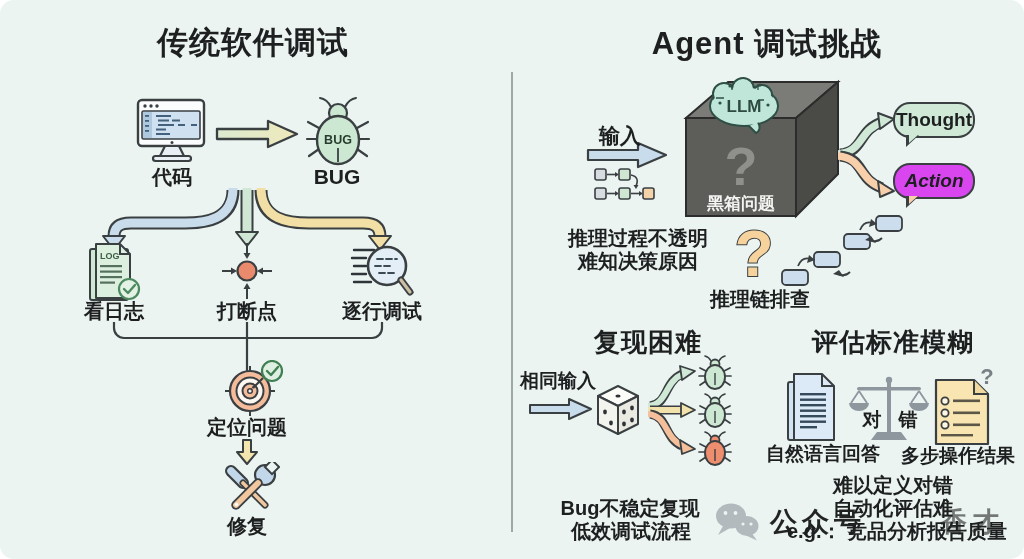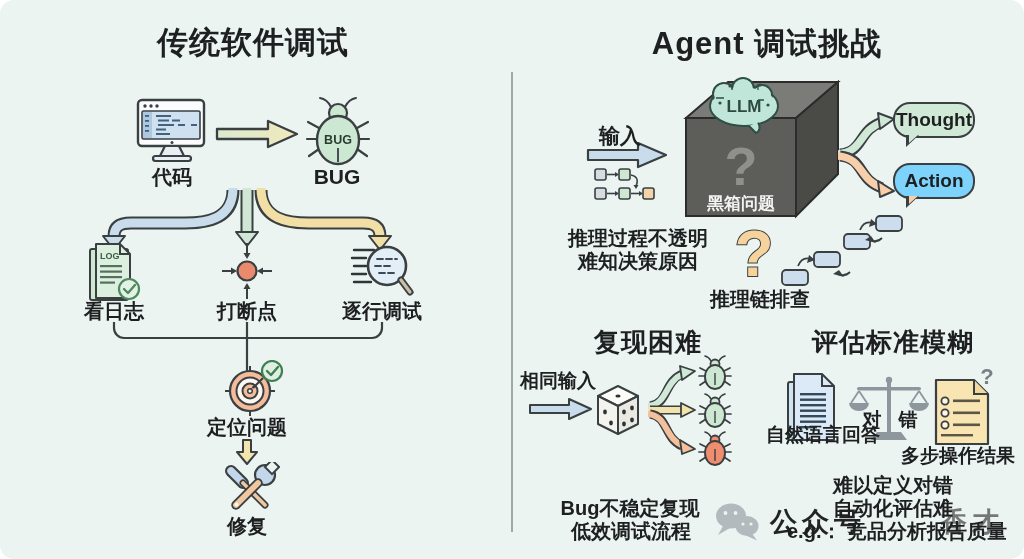--- a/index.html
+++ b/index.html
@@ -14,21 +14,21 @@
   .t19{font-size:19px;}
   .t21{font-size:21px;}
   .bubble{position:absolute;border:2.2px solid #3a3f42;border-radius:17px;
           font-weight:700;font-size:19px;text-align:center;line-height:32px;
           width:78px;height:32px;z-index:2;}
   .bubble::before{content:"";position:absolute;left:11px;bottom:-11px;width:0;height:0;
           border-top:12px solid #3a3f42;border-right:13px solid transparent;}
   .bubble::after{content:"";position:absolute;left:13.5px;bottom:-7px;width:0;height:0;
           border-top:8px solid transparent;border-right:9px solid transparent;}
   .bub-green{background:#cfe9d6;} .bub-green::after{border-top-color:#cfe9d6;}
-  .bub-orange{background:#7dd3fc;} .bub-orange::after{border-top-color:#f7cfab;}
+  .bub-orange{background:#d946ef;font-style:italic;} .bub-orange::after{border-top-color:#f7cfab;}
   .wm{position:absolute;z-index:1;display:flex;align-items:center;gap:10px;
       color:#000000;font-weight:700;font-size:27px;letter-spacing:5px;opacity:.85;}
   svg{display:block;}
 </style>
 </head>
 <body>
 
 <div id="canvas">
 
   <div class="abs" style="left:511px;top:72px;width:2px;height:460px;background:#9fa8a8;"></div>
@@ -332,21 +332,21 @@
     <path d="M4,18 h38 l14,14 v50 h-52 z" fill="#f8e5b2" stroke="#3a3f42" stroke-width="2.2" stroke-linejoin="round"></path>
     <path d="M42,18 v14 h14" fill="#f0d99e" stroke="#3a3f42" stroke-width="2"></path>
     <circle cx="13" cy="39" r="3.6" fill="#fdf6e3" stroke="#3a3f42" stroke-width="1.8"></circle>
     <circle cx="13" cy="51" r="3.6" fill="#fdf6e3" stroke="#3a3f42" stroke-width="1.8"></circle>
     <circle cx="13" cy="63" r="3.6" fill="#fdf6e3" stroke="#3a3f42" stroke-width="1.8"></circle>
     <rect x="21" y="37.5" width="27" height="2.6" fill="#5c5648"></rect>
     <rect x="21" y="49.5" width="27" height="2.6" fill="#5c5648"></rect>
     <rect x="21" y="61.5" width="27" height="2.6" fill="#5c5648"></rect>
     <rect x="9" y="72" width="32" height="2.4" fill="#5c5648"></rect>
   </svg>
-  <div class="lbl t19" style="left:823px;top:424px;text-align:center;">自然语言回答</div>
+  <div class="lbl t19" style="left:823px;top:443px;text-align:center;">自然语言回答</div>
   <div class="lbl t19" style="left:958px;top:447px;font-family:Liberation Mono, monospace;">多步操作结果</div>
   <div class="lbl t20" style="left:893px;top:474px;">难以定义对错</div>
   <div class="lbl t20" style="left:893px;top:497px;">自动化评估难</div>
   <div class="lbl t20" style="left:897px;top:520px;">e.g.： 竞品分析报告质量</div>
 
   <div class="wm" style="left:714px;top:502px;">
     <svg width="46" height="40" viewBox="0 0 46 40">
       <ellipse cx="17" cy="14" rx="15" ry="12.5" fill="#aab1b5"></ellipse>
       <polygon points="9,24 4,33 16,26" fill="#aab1b5"></polygon>
       <circle cx="11.5" cy="11" r="1.9" fill="#ebf4f1"></circle>

